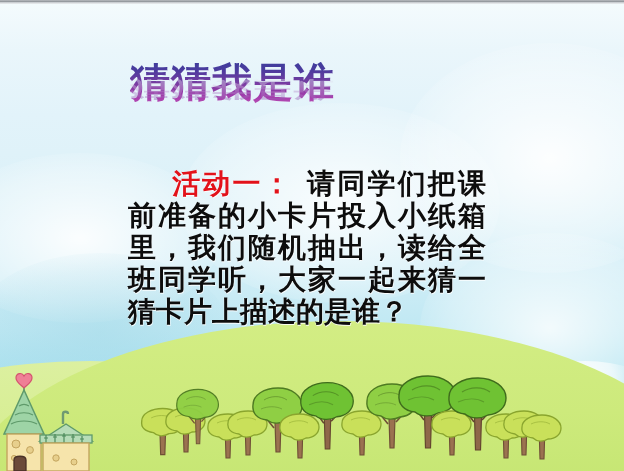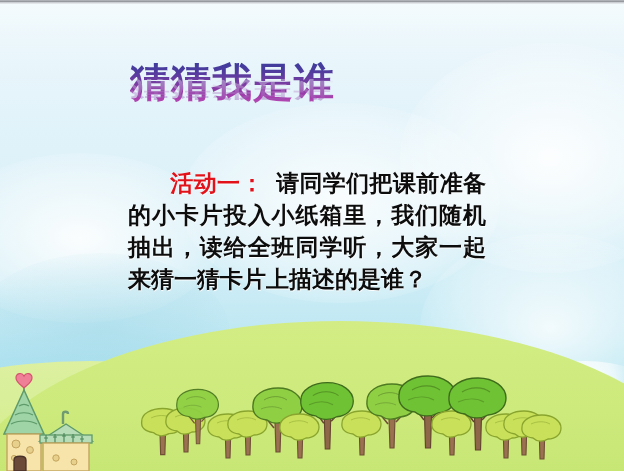--- a/index.html
+++ b/index.html
@@ -122,21 +122,21 @@
     filter: blur(0.4px);
   }
 
   
   .body-text {
     position: absolute;
     left: 128px;
     top: 168px;
     width: 358px;
     z-index: 40;
-    font-size: 23px;
+    font-size: 28px;
     font-weight: bold;
     line-height: 32px;
     color: #0d0d0d;
     text-shadow: 0.5px 0.5px 0 rgba(255,255,255,0.85), -0.5px -0.5px 0 rgba(255,255,255,0.5);
     text-align: justify;
     text-justify: inter-character;
     letter-spacing: 0px;
   }
   .indent { display: inline-block; width: 42px; }
   .label-red { color: #e2121a; }

